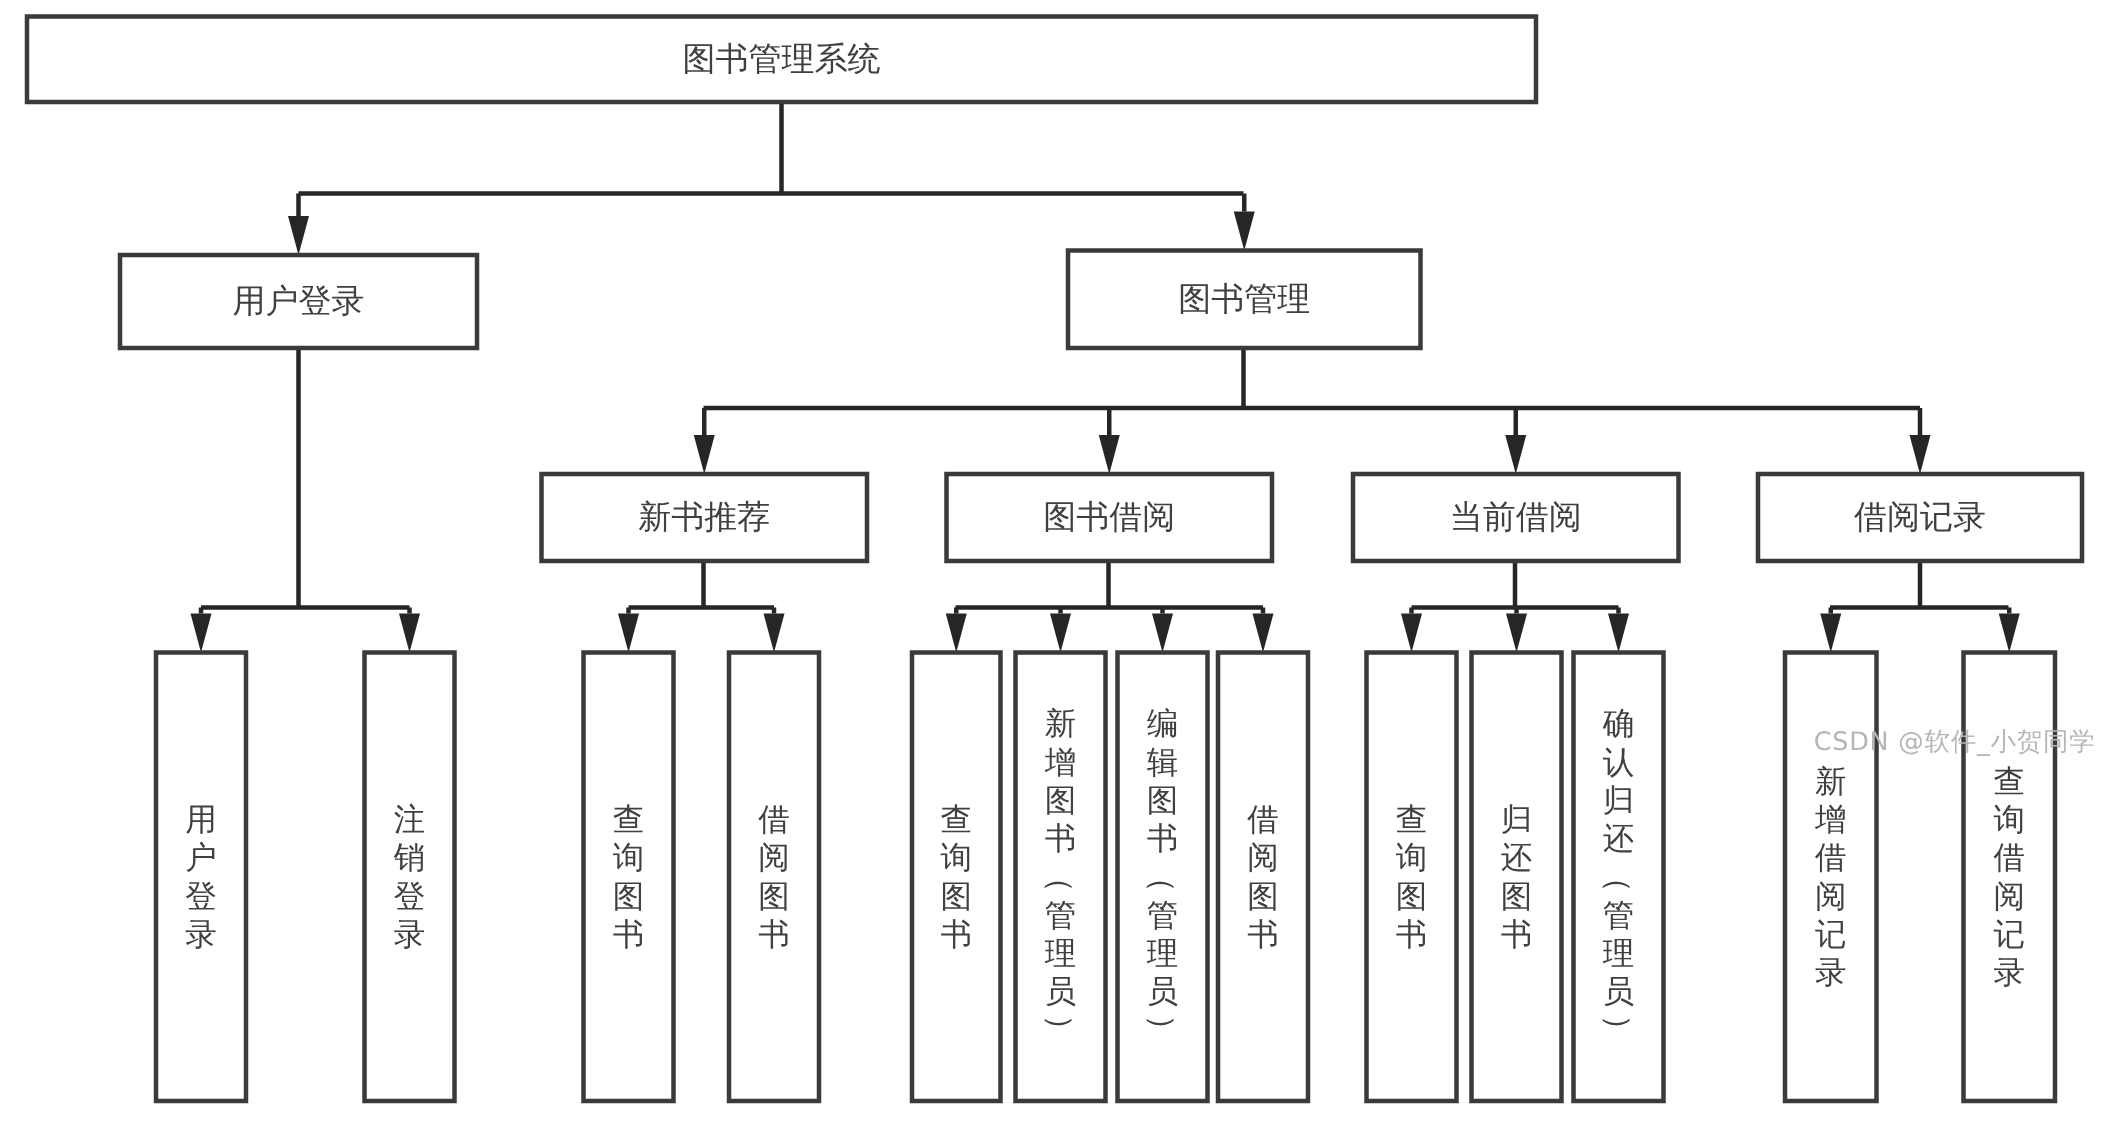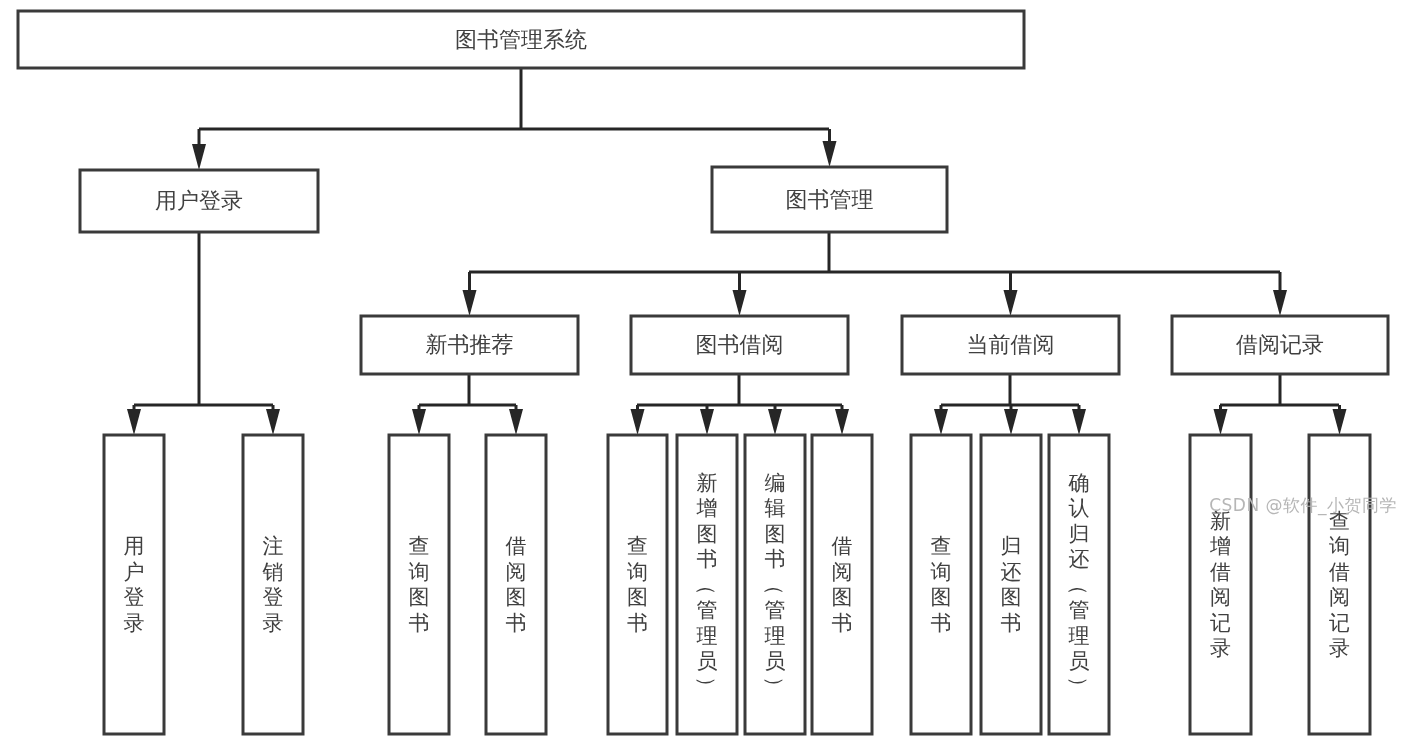--- a/index.html
+++ b/index.html
@@ -49,21 +49,21 @@
   }
   .node-label-v {
     font-family: "DejaVu Sans", "Liberation Sans", sans-serif;
     font-size: 21px;
     fill: #404040;
     text-anchor: middle;
   }
   .watermark {
     position: absolute;
     right: 8px;
-    bottom: 6px;
+    bottom: 17px;
     font-family: "DejaVu Sans", "Liberation Sans", sans-serif;
     font-size: 17px;
     color: #b6b6b6;
     white-space: nowrap;
     letter-spacing: 0.5px;
     user-select: none;
   }
 </style>
 </head>
 <body>

